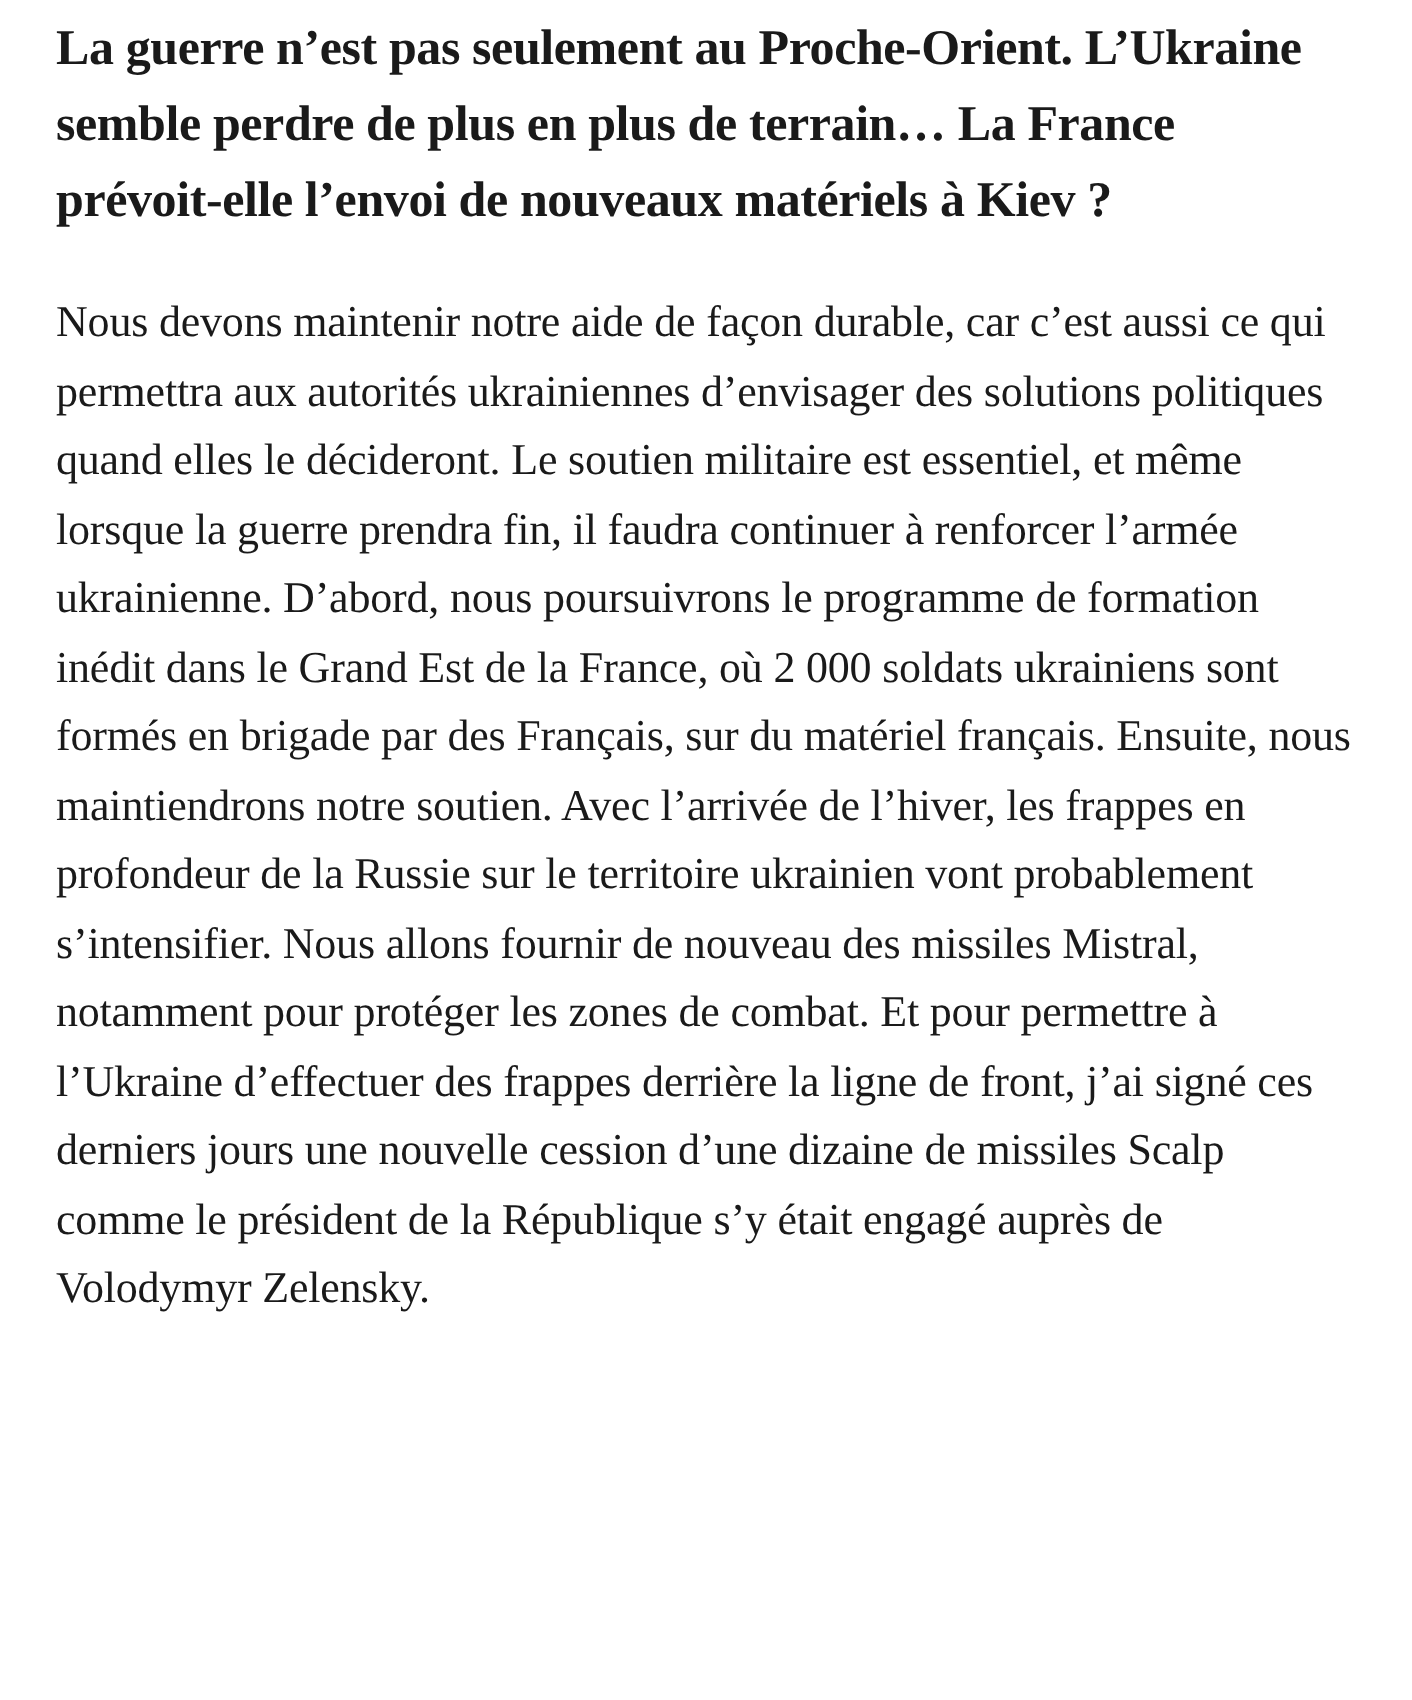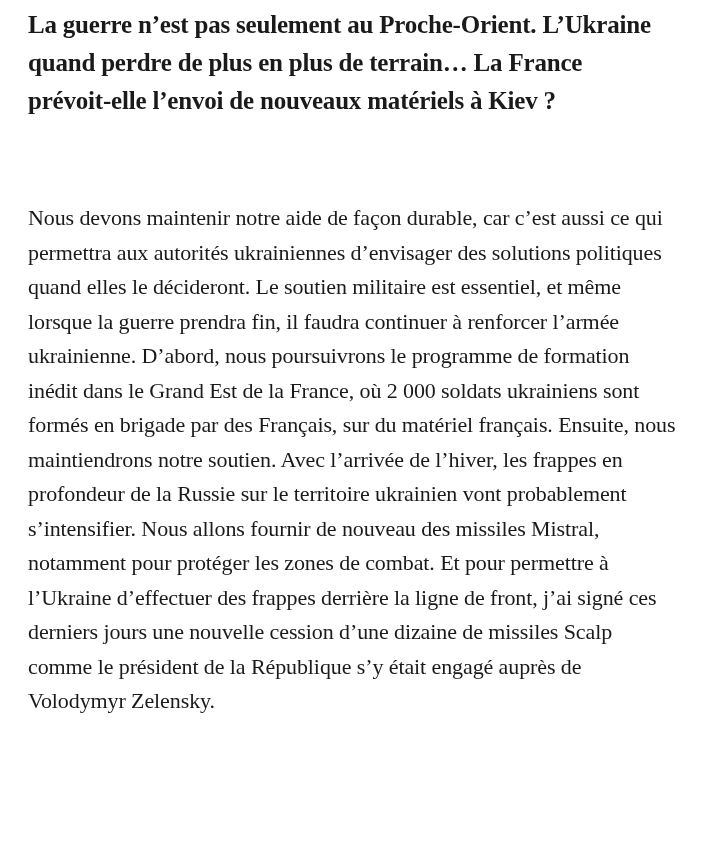--- a/index.html
+++ b/index.html
@@ -19,30 +19,30 @@
   }
   .question {
     font-weight: bold;
     font-size: 25px;
     line-height: 38px;
     color: #1a1a1a;
     letter-spacing: -0.2px;
     max-width: 640px;
   }
   .answer {
-    margin-top: 81px;
+    margin-top: 24px;
     font-weight: normal;
     font-size: 22px;
     line-height: 34.5px;
     color: #1a1a1a;
     letter-spacing: -0.1px;
     max-width: 648px;
   }
 </style>
 </head>
 <body>
 
 <div class="page">
   <div class="article">
-    <h2 class="question">La guerre n’est pas seulement au Proche-Orient. L’Ukraine quand perdre de plus en plus de terrain… La France prévoit-elle l’envoi de nouveaux matériels à Kiev ?</h2>
+    <h2 class="question">La guerre n’est pas seulement au Proche-Orient. L’Ukraine semble perdre de plus en plus de terrain… La France prévoit-elle l’envoi de nouveaux matériels à Kiev ?</h2>
     <p class="answer">Nous devons maintenir notre aide de façon durable, car c’est aussi ce qui permettra aux autorités ukrainiennes d’envisager des solutions politiques quand elles le décideront. Le soutien militaire est essentiel, et même lorsque la guerre prendra fin, il faudra continuer à renforcer l’armée ukrainienne. D’abord, nous poursuivrons le programme de formation inédit dans le Grand Est de la France, où 2 000 soldats ukrainiens sont formés en brigade par des Français, sur du matériel français. Ensuite, nous maintiendrons notre soutien. Avec l’arrivée de l’hiver, les frappes en profondeur de la Russie sur le territoire ukrainien vont probablement s’intensifier. Nous allons fournir de nouveau des missiles Mistral, notamment pour protéger les zones de combat. Et pour permettre à l’Ukraine d’effectuer des frappes derrière la ligne de front, j’ai signé ces derniers jours une nouvelle cession d’une dizaine de missiles Scalp comme le président de la République s’y était engagé auprès de Volodymyr Zelensky.</p>
   </div>
 </div>
 
 </body></html>

